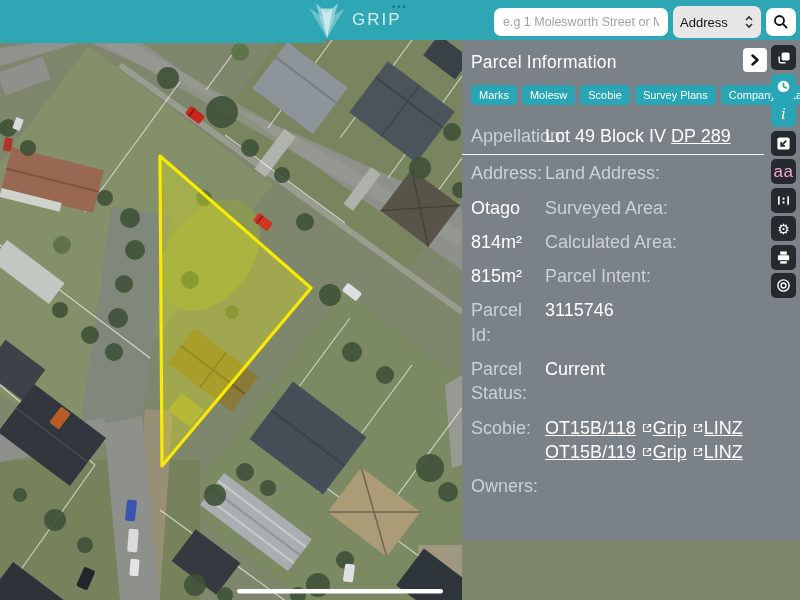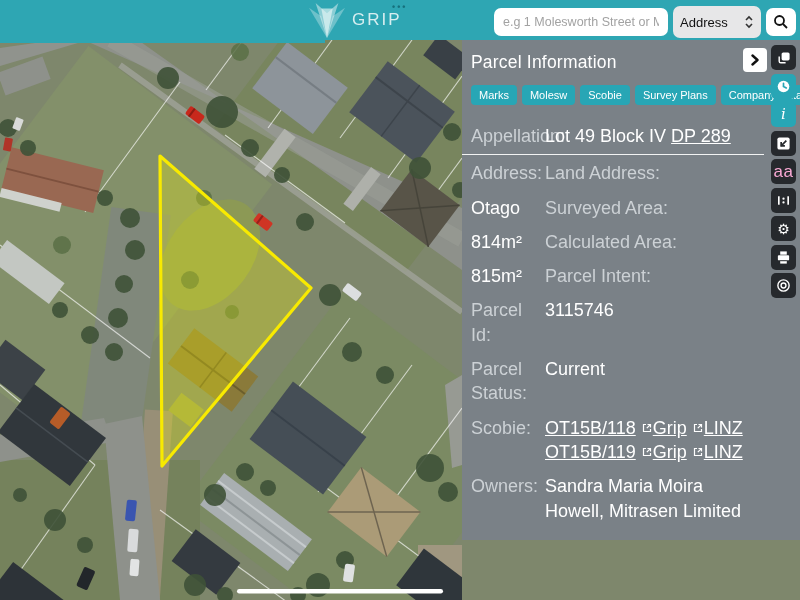--- a/index.html
+++ b/index.html
@@ -359,21 +359,20 @@
                 <path d="M4,1.5 H1.5 V8.5 H8.5 V6" fill="none" stroke="#fff" stroke-width="1.2"></path>
                 <path d="M5.5,1.5 H8.5 V4.5" fill="none" stroke="#fff" stroke-width="1.2"></path>
                 <line x1="8.5" y1="1.5" x2="4.8" y2="5.2" stroke="#fff" stroke-width="1.2"></line>
               </svg>
             </span>
           <a class="wlink">LINZ</a>
         </div>
       </div>
 
       <div class="lbl">Owners:</div>
-      <div class="val">Sandra Maria Moira Howell, Mitrasen Limited</div>
     </div>
   </div>
 
   <div class="toolbar">
     <button class="tool-btn">
       <svg width="16" height="16" viewBox="0 0 20 20">
         <rect x="7" y="3" width="10" height="10" rx="2" fill="#fff"></rect>
         <path d="M4,8 V14 a2,2 0 0 0 2,2 H12" fill="none" stroke="#fff" stroke-width="1.8"></path>
       </svg>
     </button>

